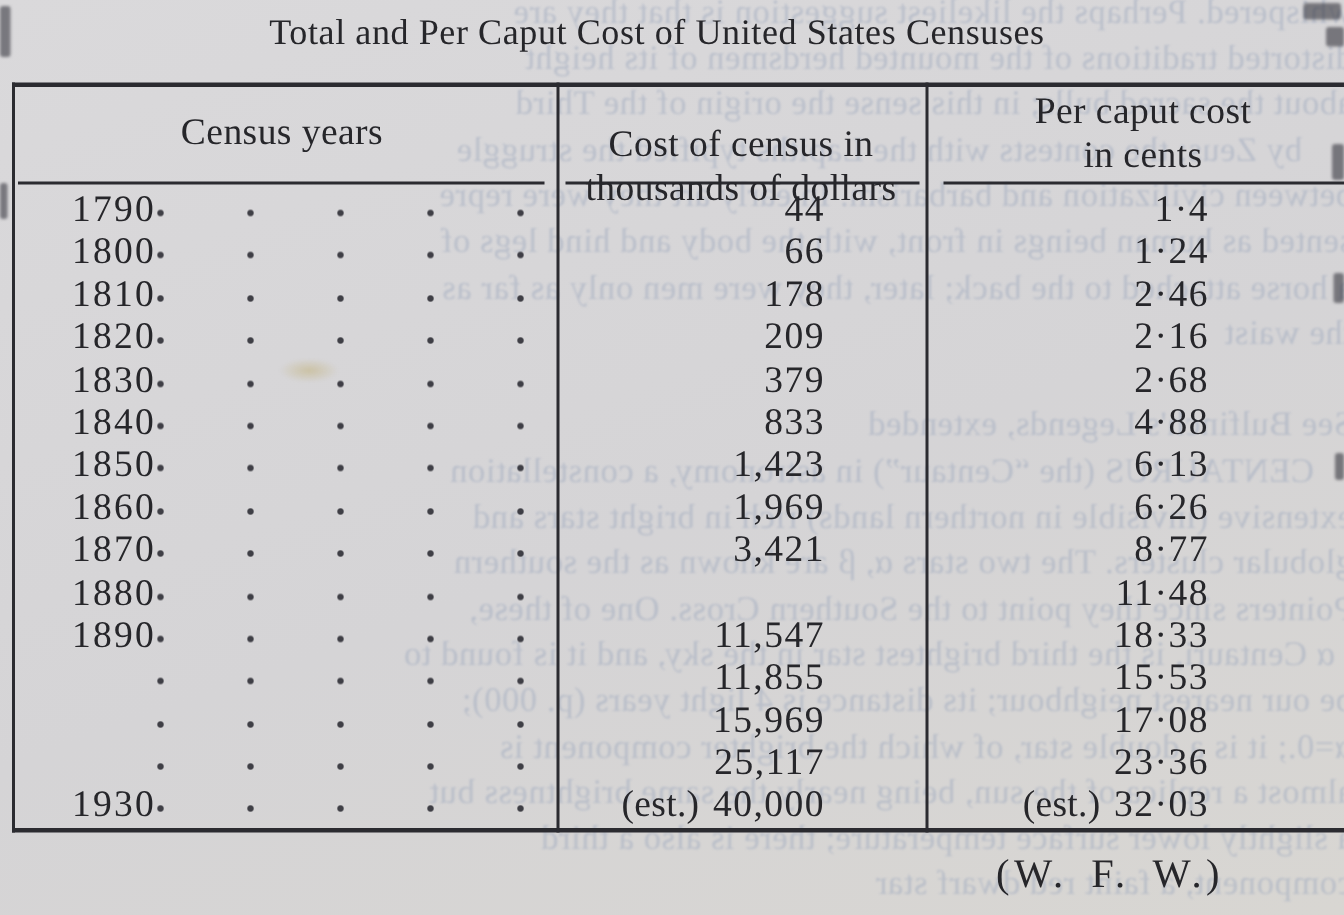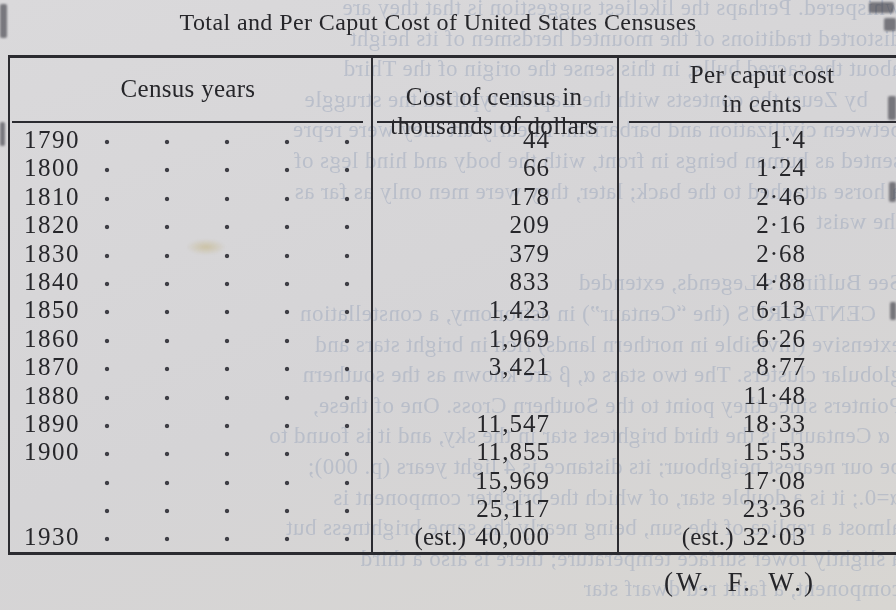--- a/index.html
+++ b/index.html
@@ -34,21 +34,21 @@
   .hrule{position:absolute;top:121px;height:2px;background:#2b2b30;}
   .hr1{left:12px;width:351px;}
   .hr2{left:377px;width:236px;}
   .hr3{left:629px;width:267px;}
   .hc{position:absolute;text-align:center;font-size:25px;line-height:29px;letter-spacing:.3px;}
   .hc.c1{left:8px;top:74px;width:360px;}
   .hc.c2{left:373px;top:60px;width:242px;margin-top:22px;}
   .hc.c3{left:587px;top:60px;width:270px;margin-left:40px;}
   .rows{position:absolute;left:8px;top:126px;width:888px;}
   .trow{position:relative;height:28.4px;line-height:28.4px;font-size:25px;}
-  .yr{position:absolute;left:16px;width:80px;letter-spacing:1.5px;}
+  .yr{position:absolute;left:16px;width:80px;letter-spacing:1.5px;text-align:right;}
   .leader{position:absolute;left:96px;top:13px;width:250px;height:6px;
           background-image:radial-gradient(circle at 3px 3px,rgba(36,36,44,.85) 1.7px,rgba(36,36,44,0) 2.6px);
           background-size:60px 6px;background-repeat:repeat-x;}
   .cost{position:absolute;left:368px;width:174px;text-align:right;letter-spacing:1px;}
   .caput{position:absolute;left:620px;width:178px;text-align:right;letter-spacing:1px;}
   .pfx{margin-right:9px;letter-spacing:.2px;}
   .sig{position:absolute;top:567px;left:620px;width:240px;text-align:center;
        font-size:27px;letter-spacing:3px;word-spacing:6px;color:#26262a;z-index:3;}
 </style>
 </head>
@@ -170,21 +170,20 @@
         <span class="leader"></span>
         <span class="caput"><span class="pfx"></span><span>11·48</span></span>
       </div>
         <div class="trow">
         <span class="yr">1890</span>
         <span class="leader"></span>
         <span class="cost"><span class="pfx"></span><span>11,547</span></span>
         <span class="caput"><span class="pfx"></span><span>18·33</span></span>
       </div>
         <div class="trow">
-        <span class="yr">1900</span>
         <span class="leader"></span>
         <span class="cost"><span class="pfx"></span><span>11,855</span></span>
         <span class="caput"><span class="pfx"></span><span>15·53</span></span>
       </div>
         <div class="trow">
         <span class="leader"></span>
         <span class="cost"><span class="pfx"></span><span>15,969</span></span>
         <span class="caput"><span class="pfx"></span><span>17·08</span></span>
       </div>
         <div class="trow">

